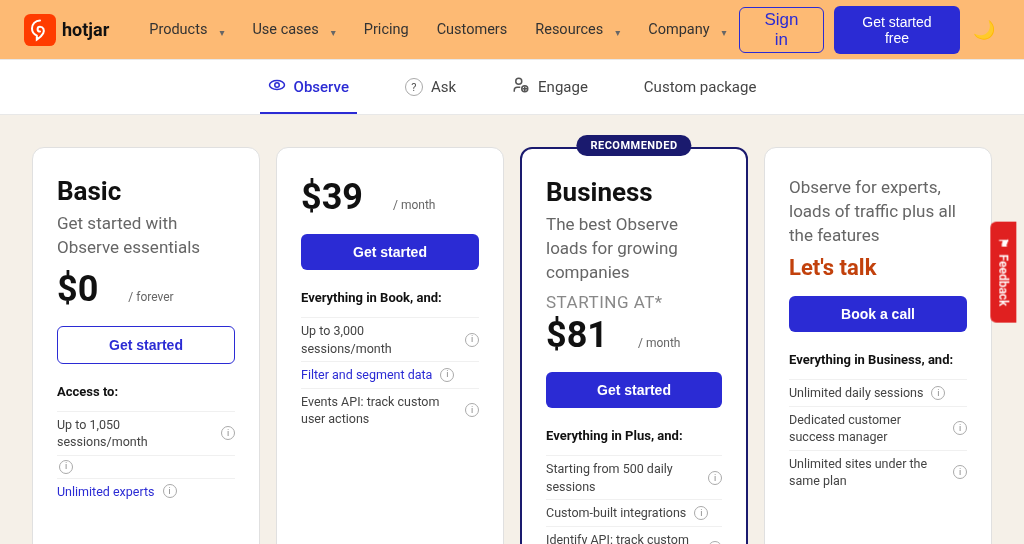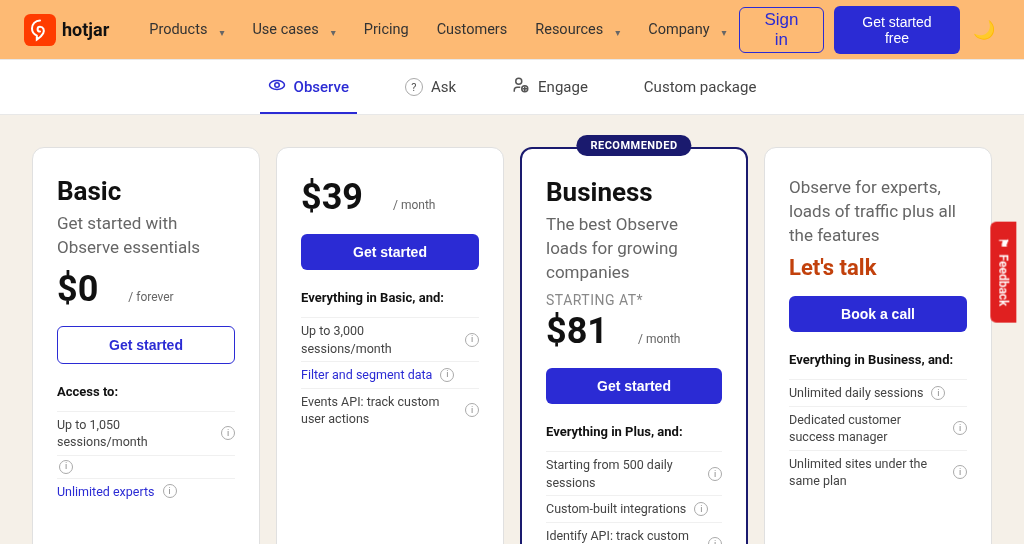--- a/index.html
+++ b/index.html
@@ -145,21 +145,21 @@
       color: #111;
       margin-bottom: 6px;
     }
     .plan-desc {
       font-size: 17px;
       color: #666;
       margin-bottom: 8px;
       line-height: 1.4;
     }
     .price-label {
-      font-size: 14px;
+      font-size: 17px;
       color: #888;
       text-transform: uppercase;
       letter-spacing: 0.5px;
       margin-bottom: 2px;
     }
     .price-row {
       display: flex;
       align-items: baseline;
       gap: 2px;
       margin-bottom: 16px;
@@ -347,21 +347,21 @@
       <span class="info-icon">i</span>
     </div>
   </div>
 
   <div class="pricing-card">
     <div class="price-row">
       <span class="price-amount">$39</span>
       <span class="price-period">/ month</span>
     </div>
     <button class="btn-plan btn-plan-filled">Get started</button>
-    <div class="features-header">Everything in Basic, and:</div>
+    <div class="features-header">Everything in Book, and:</div>
     <div class="feature-item">
       <span>Up to 3,000 sessions/month</span>
       <span class="info-icon">i</span>
     </div>
     <div class="feature-item">
       <span style="color:#2b2bd4;">Filter and segment data</span>
       <span class="info-icon">i</span>
     </div>
     <div class="feature-item">
       <span>Events API: track custom user actions</span>

